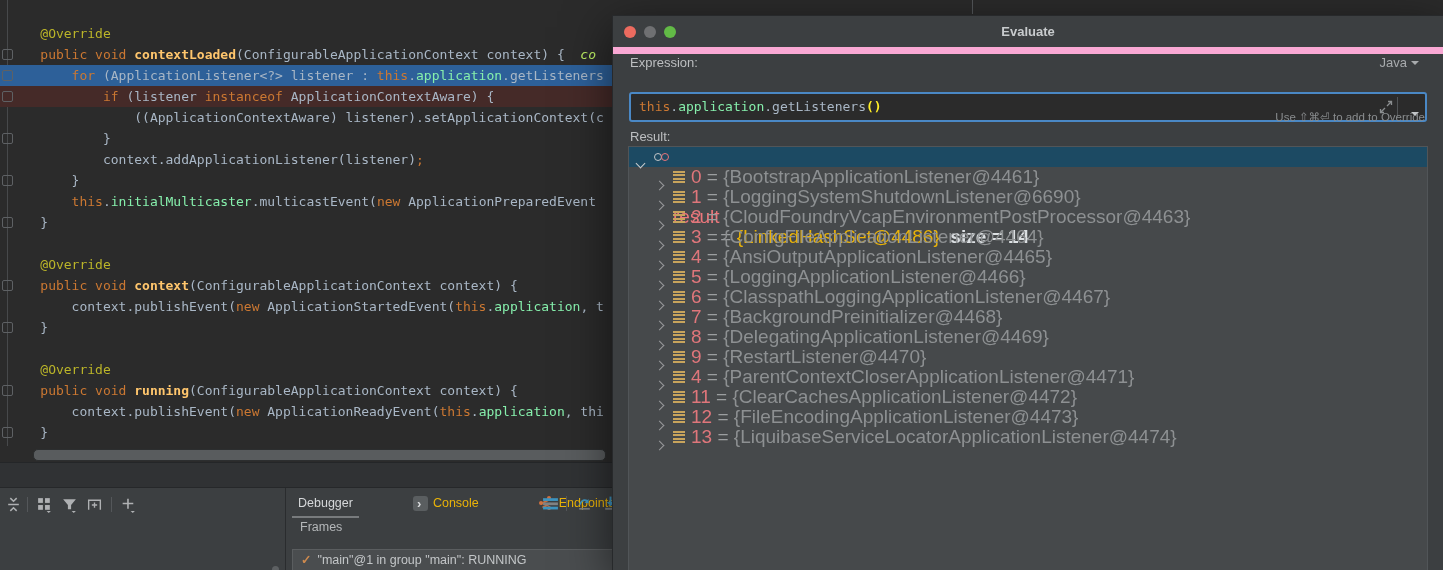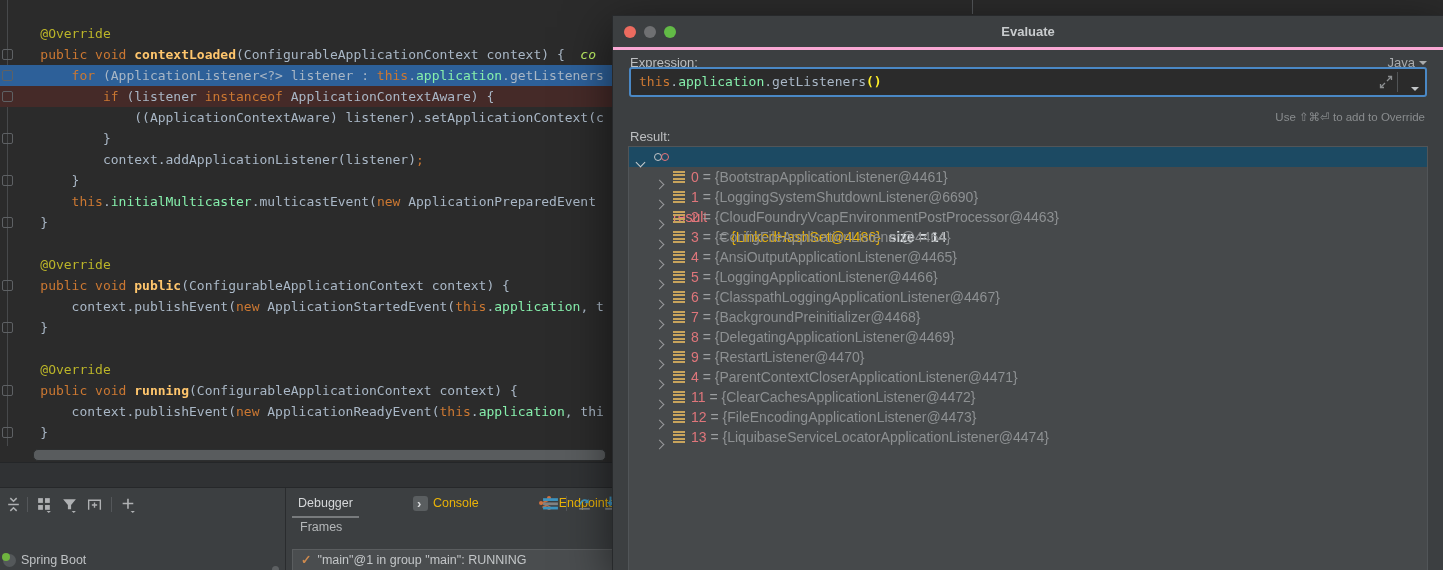--- a/index.html
+++ b/index.html
@@ -58,43 +58,43 @@
     box-shadow:8px -5px 0 #D0713F, 8px 5px 0 #D0713F;}
   .frames-label{position:absolute;left:14px;top:32px;color:#B4B7B9;font-size:12.5px;}
   .frame-list{position:absolute;left:6px;top:61px;width:414px;height:30px;background:#4A4D4F;border:1px solid #5A5D5F;border-bottom:none;}
   .frame-row{height:20px;line-height:20px;padding-left:8px;color:#C3C6C8;font-size:12.5px;white-space:pre;}
   .frame-check{color:#CE8A4E;font-weight:bold;margin-right:6px;}
   .act-icon{position:absolute;top:7px;width:17px;height:17px;}
 
   
   .dialog{position:absolute;left:612px;top:15px;width:830px;height:555px;background:#3C3F41;
     border:1px solid #27292B;box-shadow:0 12px 45px rgba(0,0,0,.55);color:#BDBFC1;font-size:13px;}
-  .titlebar{position:absolute;left:0;top:0;right:0;height:31px;border-bottom:3px solid #f9a8d4;}
+  .titlebar{position:absolute;left:0;top:0;right:0;height:31px;border-bottom:7px solid #f9a8d4;}
   .title{position:absolute;left:0;right:0;top:0;height:31px;line-height:31px;text-align:center;
     font-weight:bold;color:#C8CBCD;font-size:13px;}
   .light{position:absolute;top:10px;width:12px;height:12px;border-radius:50%;}
   .l-close{left:11px;background:#EC6B5F;}
   .l-min{left:31px;background:#6F7072;}
   .l-zoom{left:51px;background:#62BA46;}
   .expr-label{position:absolute;left:17px;top:39px;text-align:right;}
-  .lang-select{position:absolute;right:16px;top:39px;color:#A8ABAD;display:flex;align-items:center;gap:4px;}
+  .lang-select{position:absolute;right:24px;top:39px;color:#A8ABAD;display:flex;align-items:center;gap:4px;}
   .tri-down{width:0;height:0;border-left:4px solid transparent;border-right:4px solid transparent;border-top:4.5px solid #A8ABAD;display:inline-block;}
-  .expr-field{position:absolute;left:16px;top:51px;width:794px;height:26px;background:#2B2B2B;
+  .expr-field{position:absolute;left:16px;top:76px;width:794px;height:26px;background:#2B2B2B;
     border:2px solid #4A88C5;border-radius:3px;}
   .expr-text{position:absolute;left:8px;top:0;height:26px;line-height:26px;white-space:pre;
     font-family:"DejaVu Sans Mono", monospace;font-size:13px;}
   .expand-btn{position:absolute;right:32px;top:6px;width:14px;height:14px;}
   .field-sep{position:absolute;right:27px;top:3px;width:1px;height:20px;background:#515456;}
   .dd-btn{position:absolute;right:6px;top:10px;}
   .dd-btn .tri-down{border-top-color:#C2C5C7;}
   .watch-hint{position:absolute;right:18px;top:94px;color:#898C8E;font-size:11.5px;}
   .result-label{position:absolute;left:17px;top:113px;}
   .result-tree{position:absolute;left:15px;top:130px;width:798px;bottom:0;background:#46494B;
     border:1px solid #515558;border-bottom:none;overflow:hidden;}
-  .trow{position:relative;height:20px;line-height:20px;white-space:pre;font-size:14px;}
+  .trow{position:relative;height:20px;line-height:20px;white-space:pre;font-size:19px;}
   .trow-root{background:#1C4A63;}
   .chevwrap{position:absolute;top:6px;color:#97999B;}
   .chevwrap.rootc{left:8px;top:4px;color:#C9CCCE;}
   .chevwrap.child{left:27px;}
   .inf-icon{position:absolute;left:24px;top:6px;width:18px;height:9px;}
   .inf-icon::before{content:"";position:absolute;left:1px;top:0;width:6px;height:6px;border:1.6px solid #C3C6C8;border-radius:50%;}
   .inf-icon::after{content:"";position:absolute;left:8px;top:0;width:6px;height:6px;border:1.6px solid #E8747A;border-radius:50%;}
   .bars-icon{position:absolute;left:44px;top:4px;width:12px;height:13px;
     background:repeating-linear-gradient(to bottom,#C8A45C 0 2px,transparent 2px 3.4px);}
   .rname{position:absolute;left:44px;color:#EE777C;}
@@ -120,21 +120,21 @@
         <div class="code-line hl-exec"><span class="tk-k">        for</span><span class="tk-d"> (ApplicationListener&lt;?&gt; listener : </span><span class="tk-k">this</span><span class="tk-d">.</span><span class="tk-f">application</span><span class="tk-d">.getListeners</span></div>
         <div class="code-line hl-bp"><span class="tk-k">            if</span><span class="tk-d"> (listener </span><span class="tk-k">instanceof</span><span class="tk-d"> ApplicationContextAware) {</span></div>
         <div class="code-line"><span class="tk-d">                ((ApplicationContextAware) listener).setApplicationContext(c</span></div>
         <div class="code-line"><span class="tk-d">            }</span></div>
         <div class="code-line"><span class="tk-d">            context.addApplicationListener(listener)</span><span class="tk-k">;</span></div>
         <div class="code-line"><span class="tk-d">        }</span></div>
         <div class="code-line"><span class="tk-k">        this</span><span class="tk-d">.</span><span class="tk-f">initialMulticaster</span><span class="tk-d">.multicastEvent(</span><span class="tk-k">new</span><span class="tk-d"> ApplicationPreparedEvent</span></div>
         <div class="code-line"><span class="tk-d">    }</span></div>
         <div class="code-line"></div>
         <div class="code-line"><span class="tk-an">    @Override</span></div>
-        <div class="code-line"><span class="tk-k">    public void </span><span class="tk-m">public</span><span class="tk-d">(ConfigurableApplicationContext context) {</span></div>
+        <div class="code-line"><span class="tk-k">    public void </span><span class="tk-m">context</span><span class="tk-d">(ConfigurableApplicationContext context) {</span></div>
         <div class="code-line"><span class="tk-d">        context.publishEvent(</span><span class="tk-k">new</span><span class="tk-d"> ApplicationStartedEvent(</span><span class="tk-k">this</span><span class="tk-d">.</span><span class="tk-f">application</span><span class="tk-d">, t</span></div>
         <div class="code-line"><span class="tk-d">    }</span></div>
         <div class="code-line"></div>
         <div class="code-line"><span class="tk-an">    @Override</span></div>
         <div class="code-line"><span class="tk-k">    public void </span><span class="tk-m">running</span><span class="tk-d">(ConfigurableApplicationContext context) {</span></div>
         <div class="code-line"><span class="tk-d">        context.publishEvent(</span><span class="tk-k">new</span><span class="tk-d"> ApplicationReadyEvent(</span><span class="tk-k">this</span><span class="tk-d">.</span><span class="tk-f">application</span><span class="tk-d">, thi</span></div>
         <div class="code-line"><span class="tk-d">    }</span></div>
       </div>
     <div>
         <div class="fold-marker" style="top: 49px;"></div>
@@ -187,24 +187,20 @@
       <span class="tb-sep" style="left:111px"></span>
       <span class="tb-icon" style="left:120px">
         <svg width="17" height="17" viewBox="0 0 16 16" fill="none" stroke="#AFB1B3" stroke-width="1.5">
           <path d="M7.5 2.5 V12 M2.5 7 H12.5"></path>
             <path d="M10 14 l2 2 l2 -2 z" fill="#AFB1B3" stroke="none"></path>
           </svg>
         </span>
     </div>
 
     <div class="run-tree">
-      <div class="rt-row" style="top:33px">
-        <span class="circle-ic cfg-ic" style="left:3px"></span>
-        <span class="lab" style="left:21px">Spring Boot</span>
-      </div>
 
       <div class="vthumb"></div>
     </div>
 
     <div class="panel-divider"></div>
 
     <div class="frames-area">
       <div class="tabs">
         <div class="tab active">
           <span>Debugger</span>

